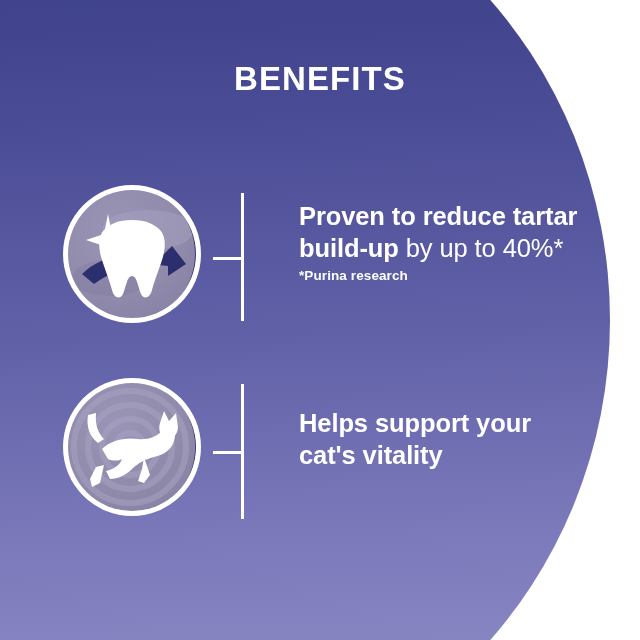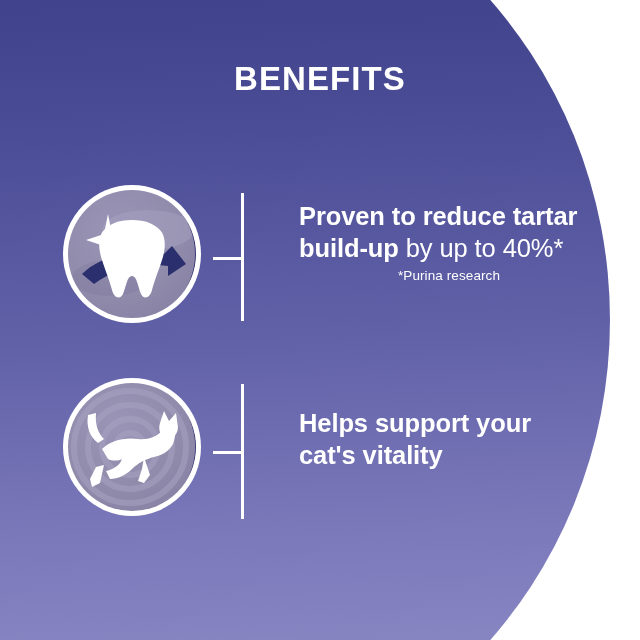--- a/index.html
+++ b/index.html
@@ -63,23 +63,22 @@
   .txt{position:absolute;left:263px;color:#ffffff;margin-left:36px;}
   .txt1{top:16px;width:300px;}
   .txt2{top:30px;width:270px;}
   .head{
     font-size:25.5px;line-height:31.5px;font-weight:bold;
     letter-spacing:-0.1px;
   }
   .head .reg{font-weight:normal;}
   .foot{
     margin-top:3px;
-    font-size:13.5px;line-height:17px;font-weight:normal;
+    font-size:13.5px;line-height:17px;font-weight:bold;
     letter-spacing:0.1px;
-    text-align:center;
   }
 </style>
 </head>
 <body>
 
 <div id="stage">
 
   <div class="blob"></div>
 
   <div class="title">BENEFITS</div>

